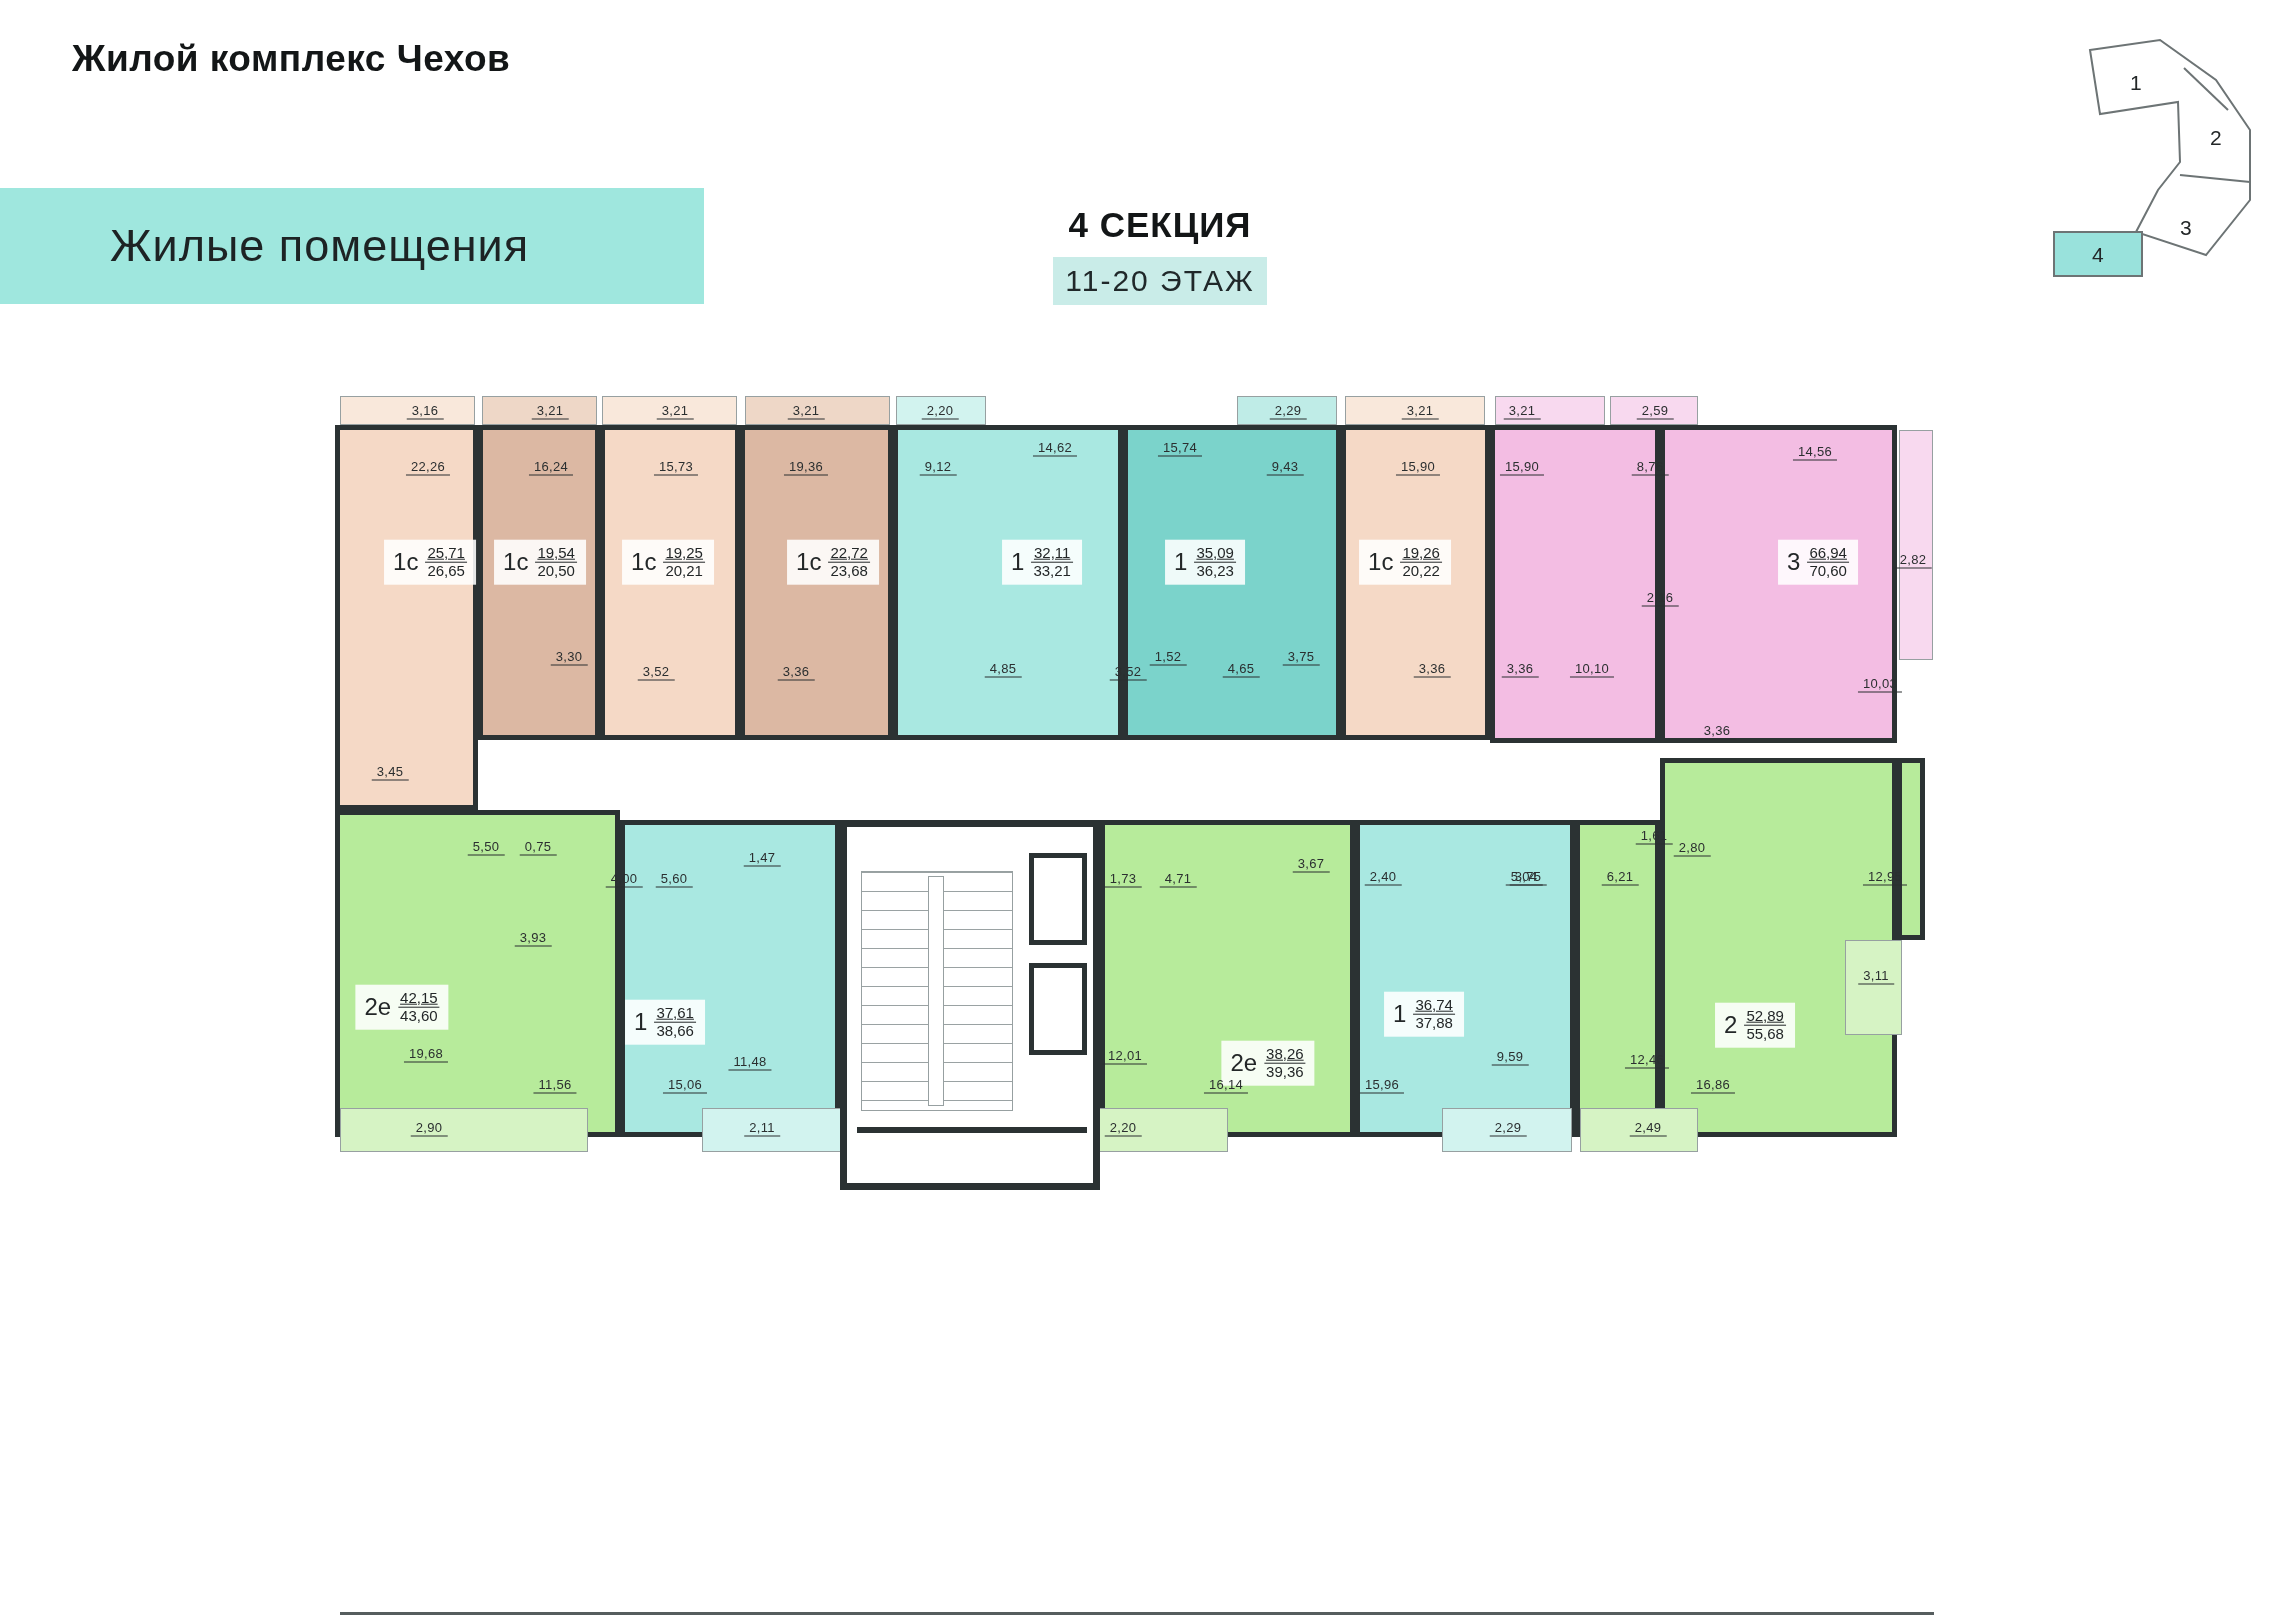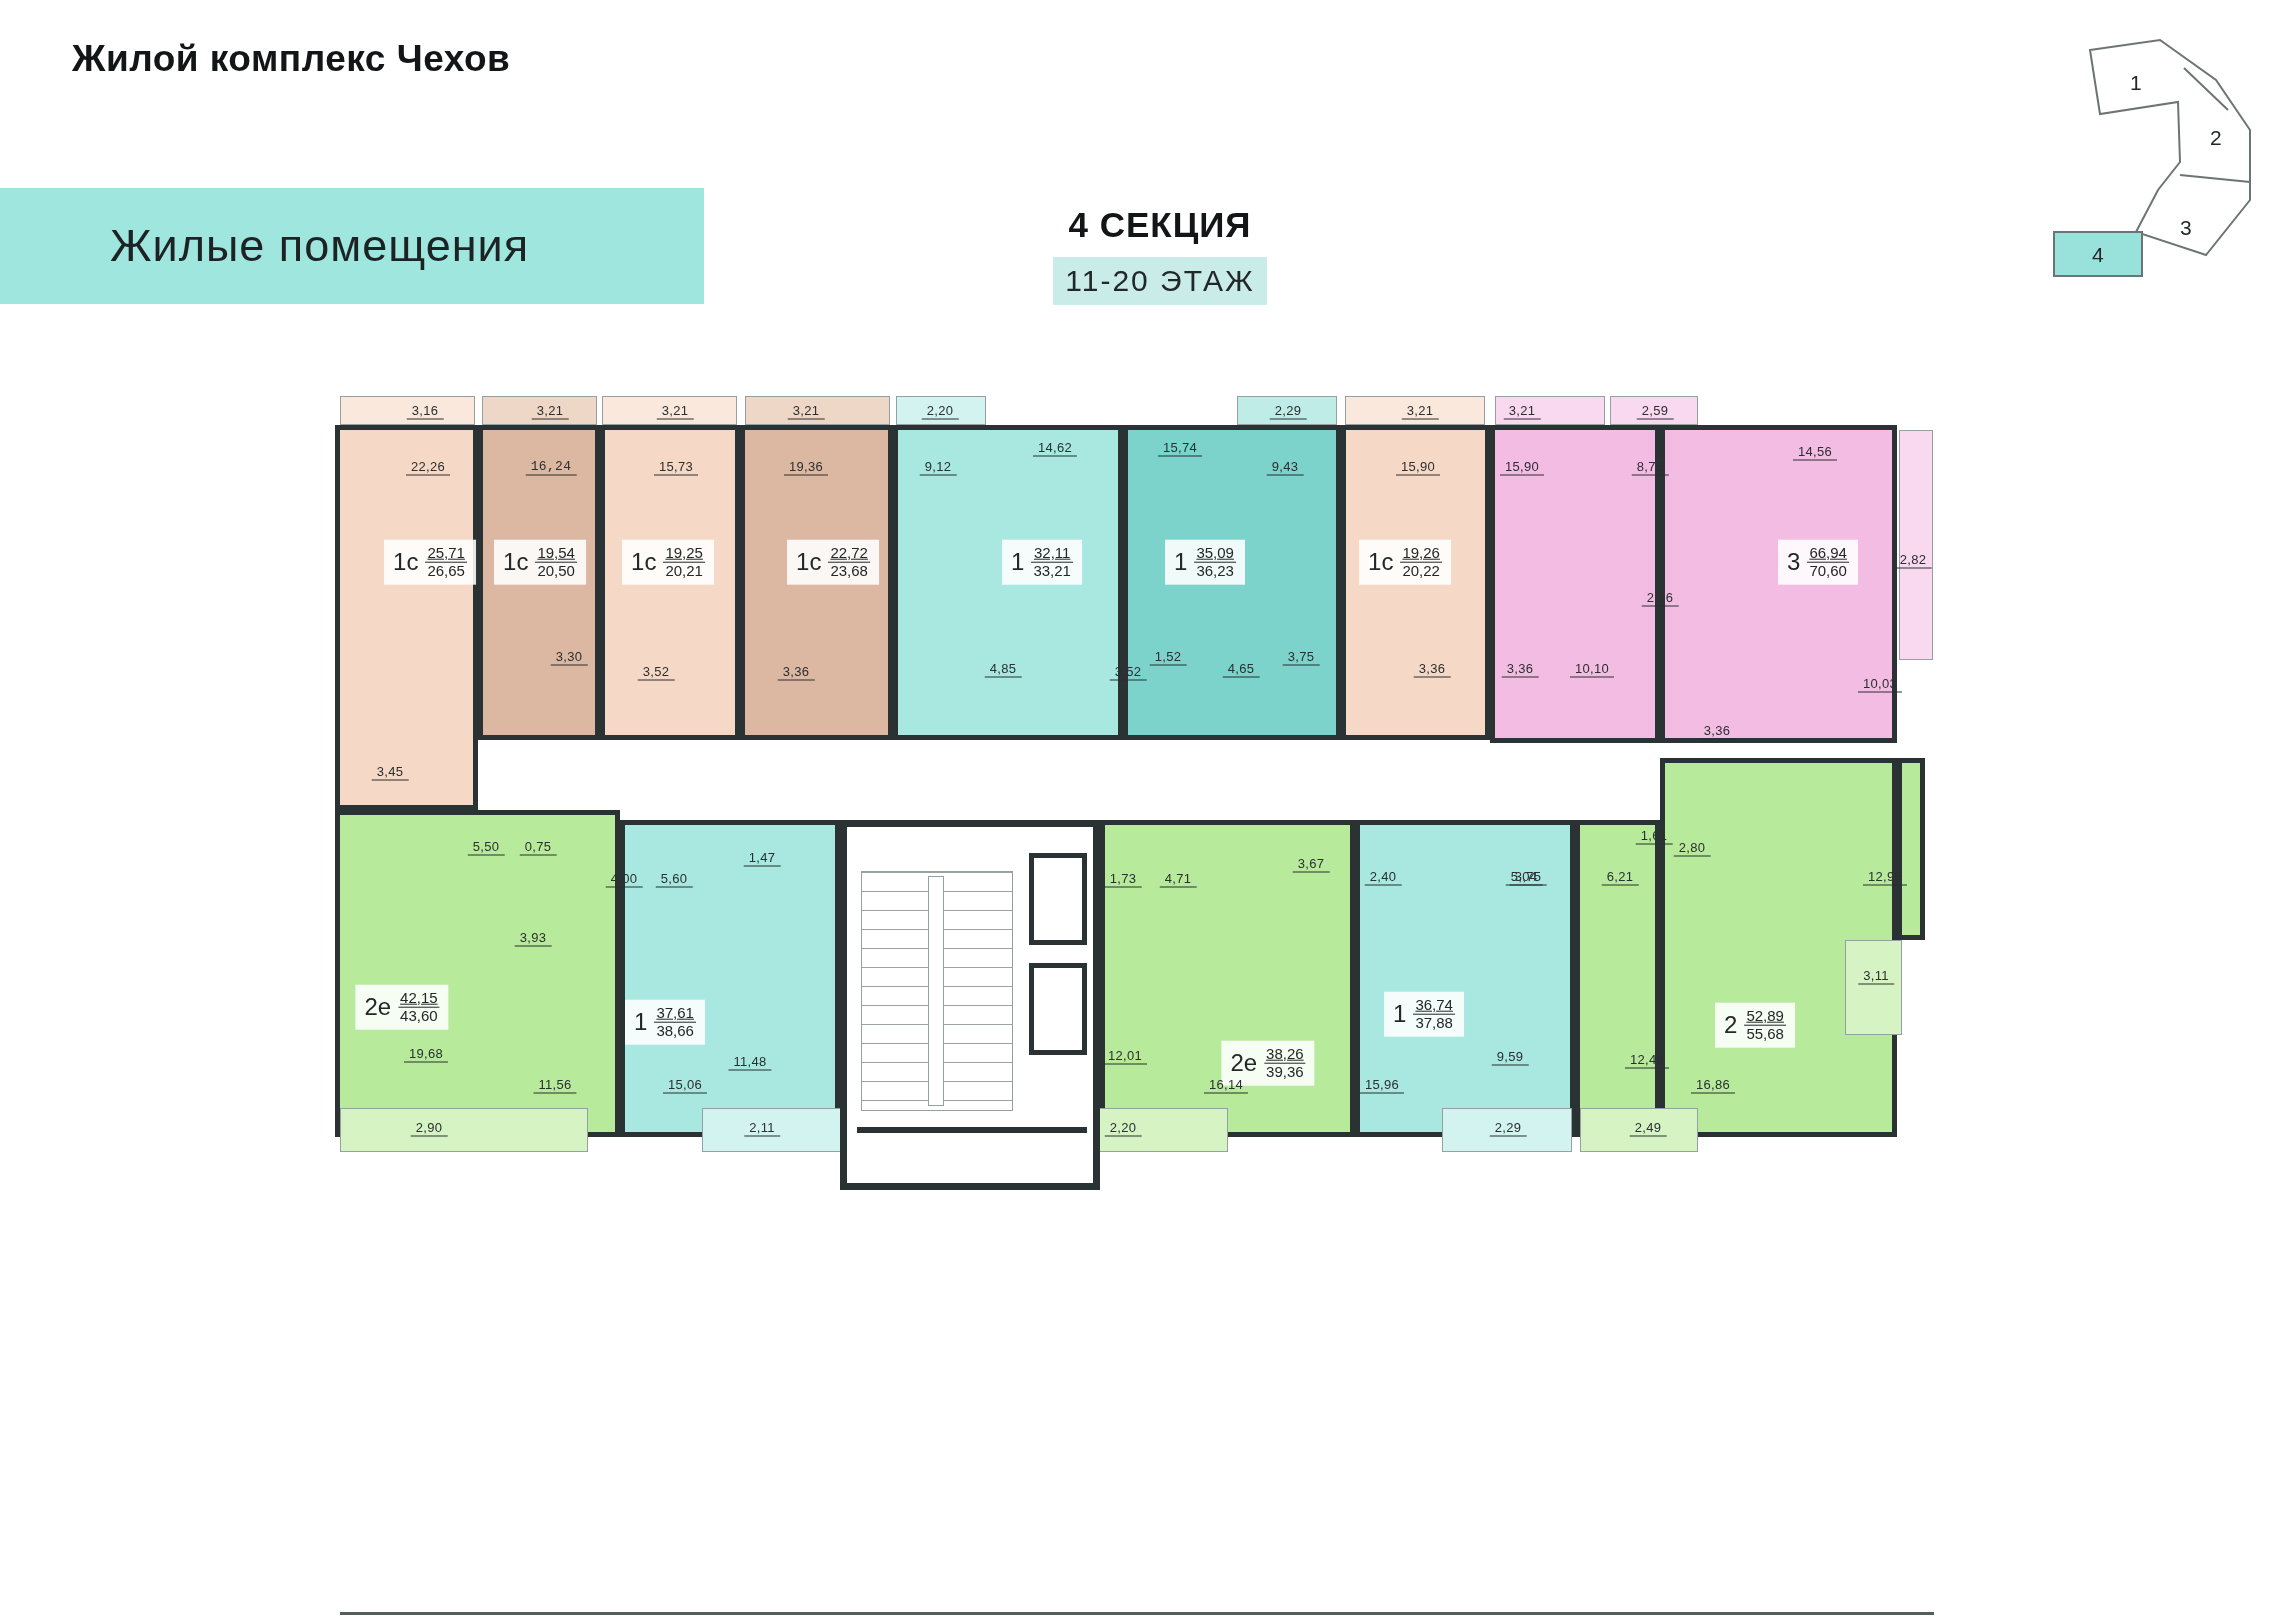--- a/index.html
+++ b/index.html
@@ -239,21 +239,21 @@
     <span class="room-label" style="left: 425px; top: 411px;">3,16</span>
     <span class="room-label" style="left: 550px; top: 411px;">3,21</span>
     <span class="room-label" style="left: 675px; top: 411px;">3,21</span>
     <span class="room-label" style="left: 806px; top: 411px;">3,21</span>
     <span class="room-label" style="left: 940px; top: 411px;">2,20</span>
     <span class="room-label" style="left: 1288px; top: 411px;">2,29</span>
     <span class="room-label" style="left: 1420px; top: 411px;">3,21</span>
     <span class="room-label" style="left: 1522px; top: 411px;">3,21</span>
     <span class="room-label" style="left: 1655px; top: 411px;">2,59</span>
     <span class="room-label" style="left: 428px; top: 467px;">22,26</span>
-    <span class="room-label" style="left: 551px; top: 467px; font-family: Liberation Mono, monospace;">16,24</span>
+    <span class="room-label" style="left: 551px; top: 467px;">16,24</span>
     <span class="room-label" style="left: 676px; top: 467px;">15,73</span>
     <span class="room-label" style="left: 806px; top: 467px;">19,36</span>
     <span class="room-label" style="left: 938px; top: 467px;">9,12</span>
     <span class="room-label" style="left: 1055px; top: 448px;">14,62</span>
     <span class="room-label" style="left: 1180px; top: 448px;">15,74</span>
     <span class="room-label" style="left: 1285px; top: 467px;">9,43</span>
     <span class="room-label" style="left: 1418px; top: 467px;">15,90</span>
     <span class="room-label" style="left: 1522px; top: 467px;">15,90</span>
     <span class="room-label" style="left: 1650px; top: 467px;">8,76</span>
     <span class="room-label" style="left: 1815px; top: 452px;">14,56</span>

